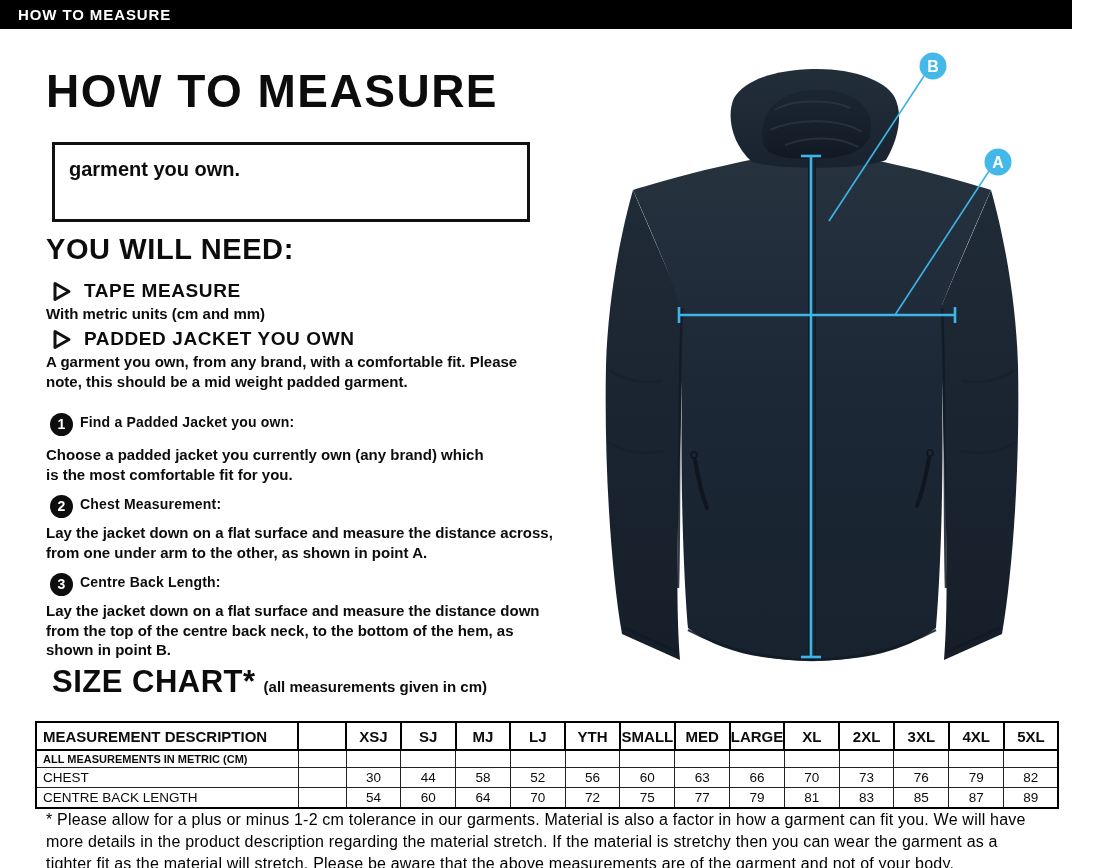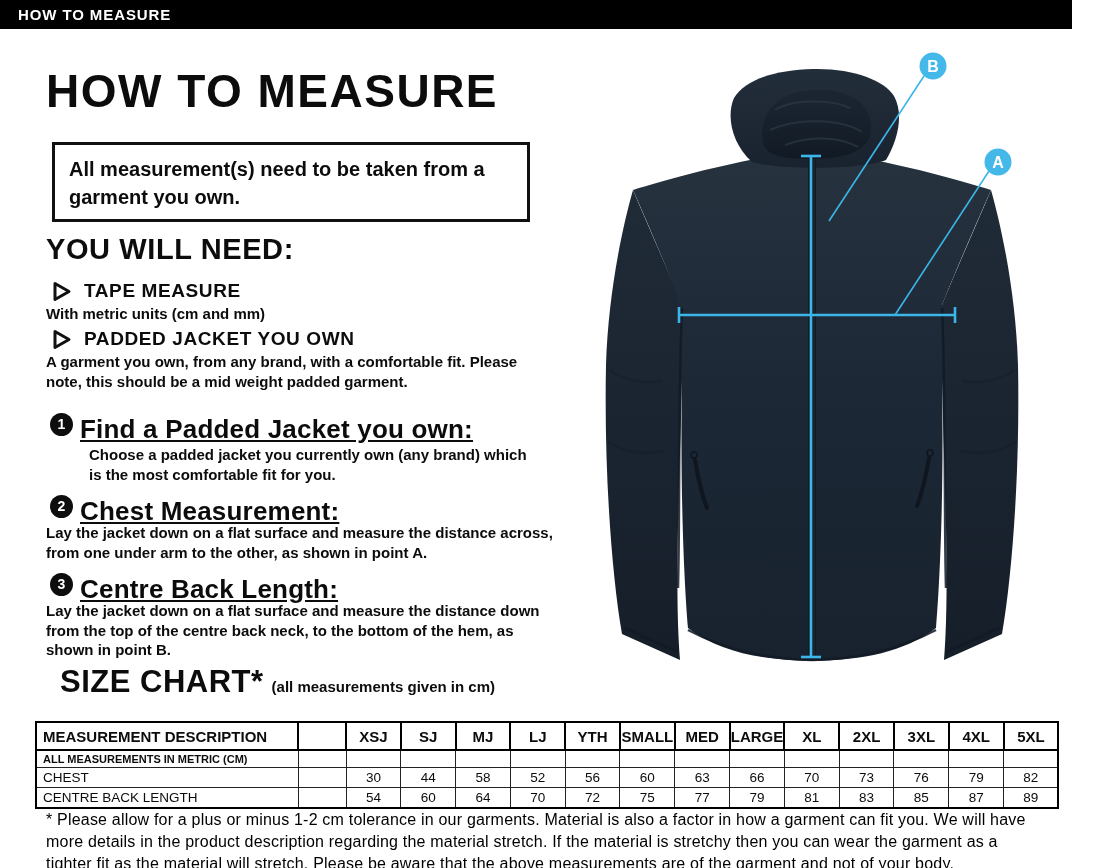--- a/index.html
+++ b/index.html
@@ -20,23 +20,23 @@
 
   .h2{left:46px;top:233px;font-size:29px;font-weight:bold;letter-spacing:.6px;white-space:nowrap;}
 
   .need-item-label{font-size:19px;font-weight:bold;letter-spacing:.6px;white-space:nowrap;}
   .small-bold{font-size:15px;font-weight:bold;line-height:19.5px;white-space:nowrap;}
 
   .tri{width:20px;height:21px;display:block;}
 
   .badge{width:23px;height:23px;border-radius:50%;background:#0d0d0d;color:#fff;
          font-size:14px;font-weight:bold;text-align:center;line-height:23px;display:block;}
-  .step-title{font-size:26px;font-weight:bold;letter-spacing:.2px;white-space:nowrap;text-decoration:underline;}
-
-  .sc-row{left:60px;top:664px;white-space:nowrap;}
+  .step-title{font-size:14px;font-weight:bold;letter-spacing:.2px;white-space:nowrap;}
+
+  .sc-row{left:52px;top:664px;white-space:nowrap;}
   .sc-title{font-size:31px;font-weight:bold;letter-spacing:.5px;}
   .sc-sub{font-size:15px;font-weight:bold;margin-left:8px;}
 
   
   table.size{border-collapse:collapse;table-layout:fixed;width:1022px;border:2px solid #000;
              font-family:"Liberation Sans",sans-serif;}
   table.size th,table.size td{border:1px solid #222;padding:0;overflow:hidden;white-space:nowrap;}
   table.size tr.hd th{border:2px solid #000;height:26px;font-size:15px;font-weight:bold;text-align:center;}
   table.size tr.hd th.desc{text-align:left;padding-left:6px;border-radius:11px;}
   table.size tr.metric td{height:16px;font-size:11px;font-weight:bold;text-align:left;padding-left:6px;}
@@ -57,21 +57,20 @@
       <g>
         <path d="M28,3 L17,3 L13,8 L25,8 L21,13 L9,13" fill="none" stroke="#fff" stroke-width="3"></path>
       </g>
       <text x="22" y="24" text-anchor="middle" font-size="5.6" font-weight="bold" letter-spacing="0.7" fill="#fff" font-family="Liberation Sans, sans-serif">SURRIDGE</text>
     </svg>
   </div>
 
   <div class="abs h1">HOW TO MEASURE</div>
 
   <div class="abs notebox">
-    <div>All measurement(s) need to be taken from a</div>
     <div>garment you own.</div>
   </div>
 
   <div class="abs h2">YOU WILL NEED:</div>
 
   <svg class="abs tri" style="left:52px;top:281px;" viewBox="0 0 20 21">
     <polygon points="3,2.5 17,10.5 3,18.5" fill="none" stroke="#111" stroke-width="3" stroke-linejoin="round"></polygon>
   </svg>
   <div class="abs need-item-label" style="left:84px;top:280px;">TAPE MEASURE</div>
   <div class="abs small-bold" style="left:46px;top:304px;">With metric units (cm and mm)</div>
@@ -80,21 +79,21 @@
     <polygon points="3,2.5 17,10.5 3,18.5" fill="none" stroke="#111" stroke-width="3" stroke-linejoin="round"></polygon>
   </svg>
   <div class="abs need-item-label" style="left:84px;top:328px;">PADDED JACKET YOU OWN</div>
   <div class="abs" style="left:46px;top:352px;">
     <div class="small-bold">A garment you own, from any brand, with a comfortable fit. Please</div>
     <div class="small-bold">note, this should be a mid weight padded garment.</div>
   </div>
 
   <span class="abs badge" style="left:50px;top:413px;">1</span>
   <div class="abs step-title" style="left:80px;top:414px;">Find a Padded Jacket you own:</div>
-  <div class="abs" style="left:46px;top:445px;margin-left:43px;">
+  <div class="abs" style="left:46px;top:445px;">
     <div class="small-bold">Choose a padded jacket you currently own (any brand) which</div>
     <div class="small-bold">is the most comfortable fit for you.</div>
   </div>
 
   <span class="abs badge" style="left:50px;top:495px;">2</span>
   <div class="abs step-title" style="left:80px;top:496px;">Chest Measurement:</div>
   <div class="abs" style="left:46px;top:523px;">
     <div class="small-bold">Lay the jacket down on a flat surface and measure the distance across,</div>
     <div class="small-bold">from one under arm to the other, as shown in point A.</div>
   </div>

